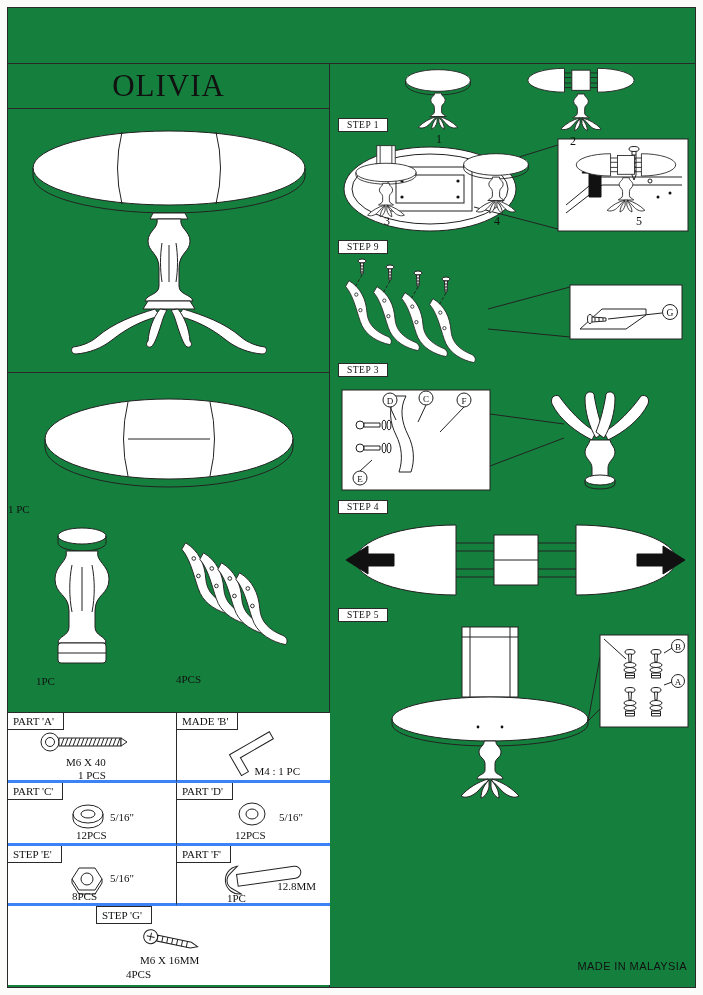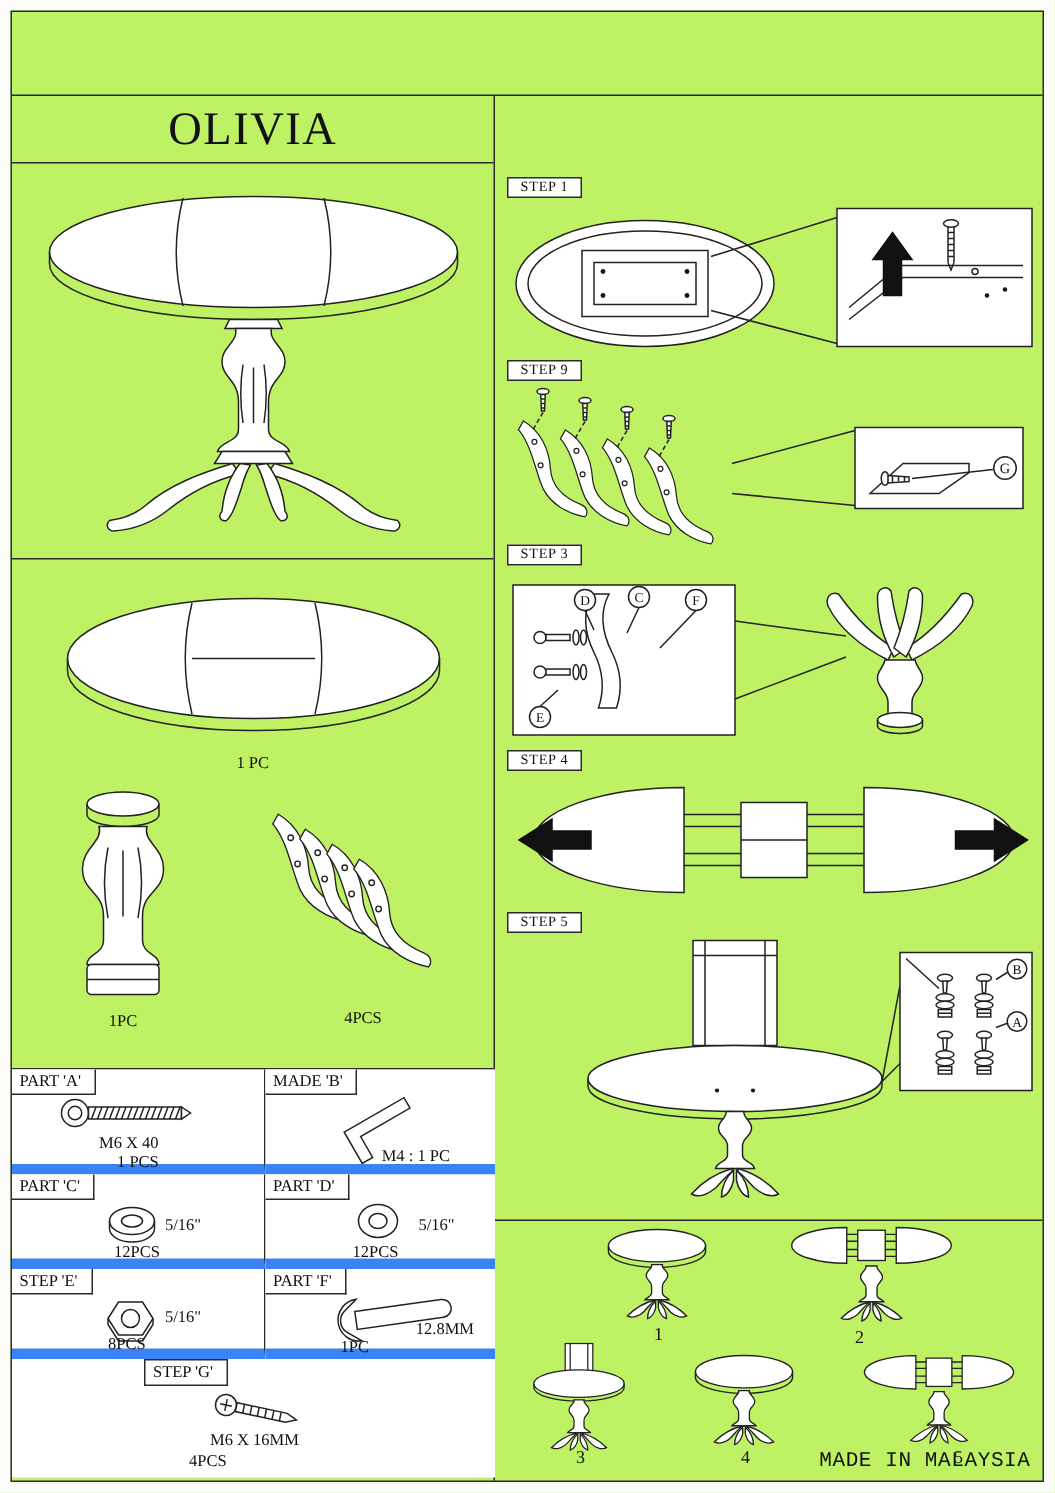--- a/index.html
+++ b/index.html
@@ -1,40 +1,40 @@
 <!DOCTYPE html>
 <html><head>
 <meta charset="utf-8">
 <style>
   *{box-sizing:border-box;margin:0;padding:0}
   html,body{width:703px;height:995px;background:#fbfbfa}
   body{position:relative;font-family:"Liberation Serif",serif;color:#111}
-  .sheet{position:absolute;left:7px;top:7px;width:689px;height:981px;border:1.5px solid #2a2a2a;background:#bef264}
+  .sheet{position:absolute;left:7px;top:7px;width:689px;height:981px;border:1.5px solid #2a2a2a;background:#15803d}
   .top-strip{height:56px;border-bottom:1.5px solid #2a2a2a}
   .content{display:flex;height:calc(100% - 56px)}
   .left{width:322px;border-right:1.5px solid #2a2a2a;display:flex;flex-direction:column}
   .title-box{height:45px;border-bottom:1.5px solid #2a2a2a;display:flex;align-items:center;justify-content:center;font-size:31px;letter-spacing:1px}
   .assembled-box{height:264px;border-bottom:1.5px solid #2a2a2a;display:flex;align-items:center;justify-content:center}
   .components-box{height:340px;border-bottom:1.5px solid #2a2a2a;position:relative}
   .parts-box{flex:1;position:relative}
   .pcell{position:absolute;background:#fff}
   .br{border-right:1px solid #2a2a2a}
-  .bb{border-bottom:7px solid #3b82f6}
+  .bb{border-bottom:3px solid #3b82f6}
   .ptab{position:absolute;top:0;left:0;border-right:1px solid #2a2a2a;border-bottom:1px solid #2a2a2a;background:#fff;padding:2px 9px 2px 5px;font-size:11px;white-space:nowrap}
   .ptab.boxed{border:1px solid #2a2a2a}
   .ptxt{position:absolute;font-size:11px;white-space:nowrap}
-  .ctr{text-align:center}
-  .right{flex:1;display:flex;flex-direction:column}
+  .ctr{text-align:left}
+  .right{flex:1;display:flex;flex-direction:row}
   .steps-box{height:750px;border-bottom:1.5px solid #2a2a2a;position:relative}
   .step{position:absolute;left:8px}
   .step-badge{display:inline-block;border:1px solid #2a2a2a;padding:1px 8px;font-size:9.5px;margin-bottom:3px;background:#fff;letter-spacing:.5px}
   .seq-box{flex:1;position:relative}
   .abs{position:absolute}
   .seq-num{position:absolute;font-size:12px}
-  .made-in{position:absolute;right:8px;bottom:5px;font-size:14px;font-family:Liberation Mono, monospace;letter-spacing:.4px}
+  .made-in{position:absolute;right:8px;bottom:15px;font-size:11px;font-family:Liberation Sans, sans-serif;letter-spacing:.4px}
   .clabel{position:absolute;font-size:11px}
   svg{display:block;overflow:visible}
 </style>
 </head>
 <body>
 
 <svg width="0" height="0" style="position:absolute" aria-hidden="true">
   <defs></defs>
   <g id="sym-base" stroke="#222" fill="#fff" stroke-width="1">
     <path d="M-4,0 c1,3 -4,4 -4,8 c0,4 4,4 4,8 v5 c0,3 -4,3 -5,5 h18 c-1,-2 -5,-2 -5,-5 v-5 c0,-4 4,-4 4,-8 c0,-4 -5,-5 -4,-8 z"></path>

